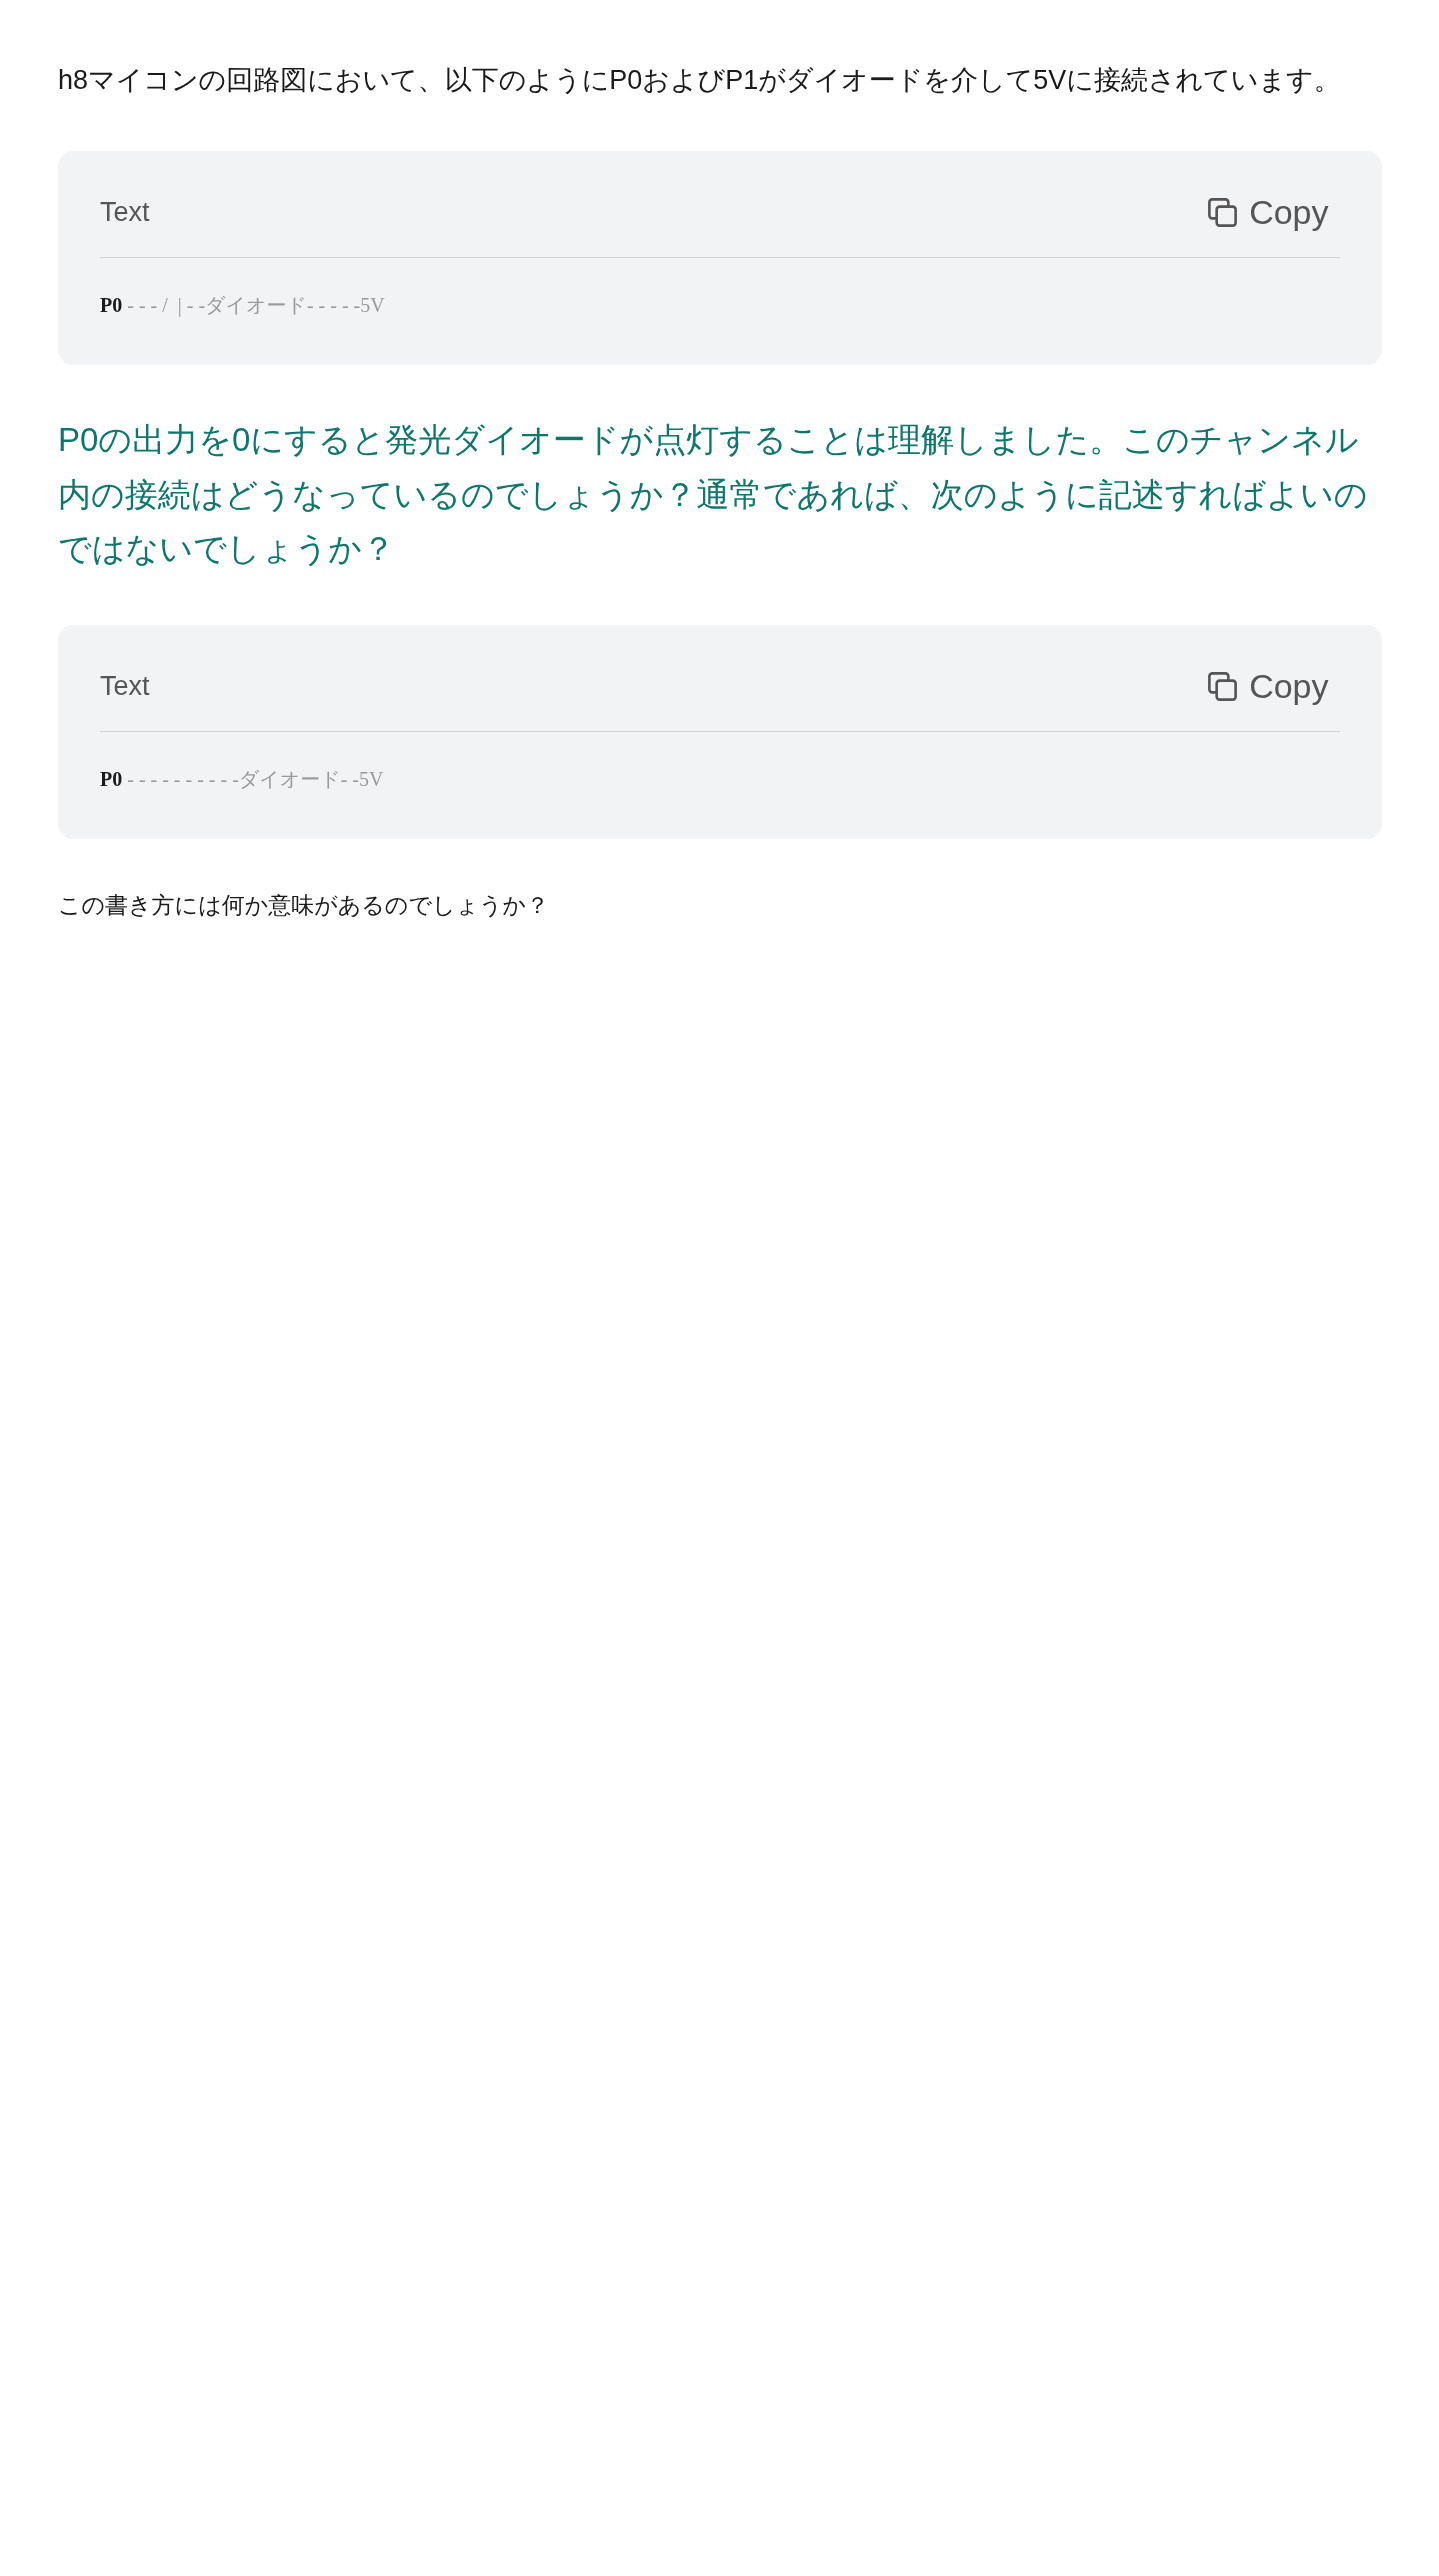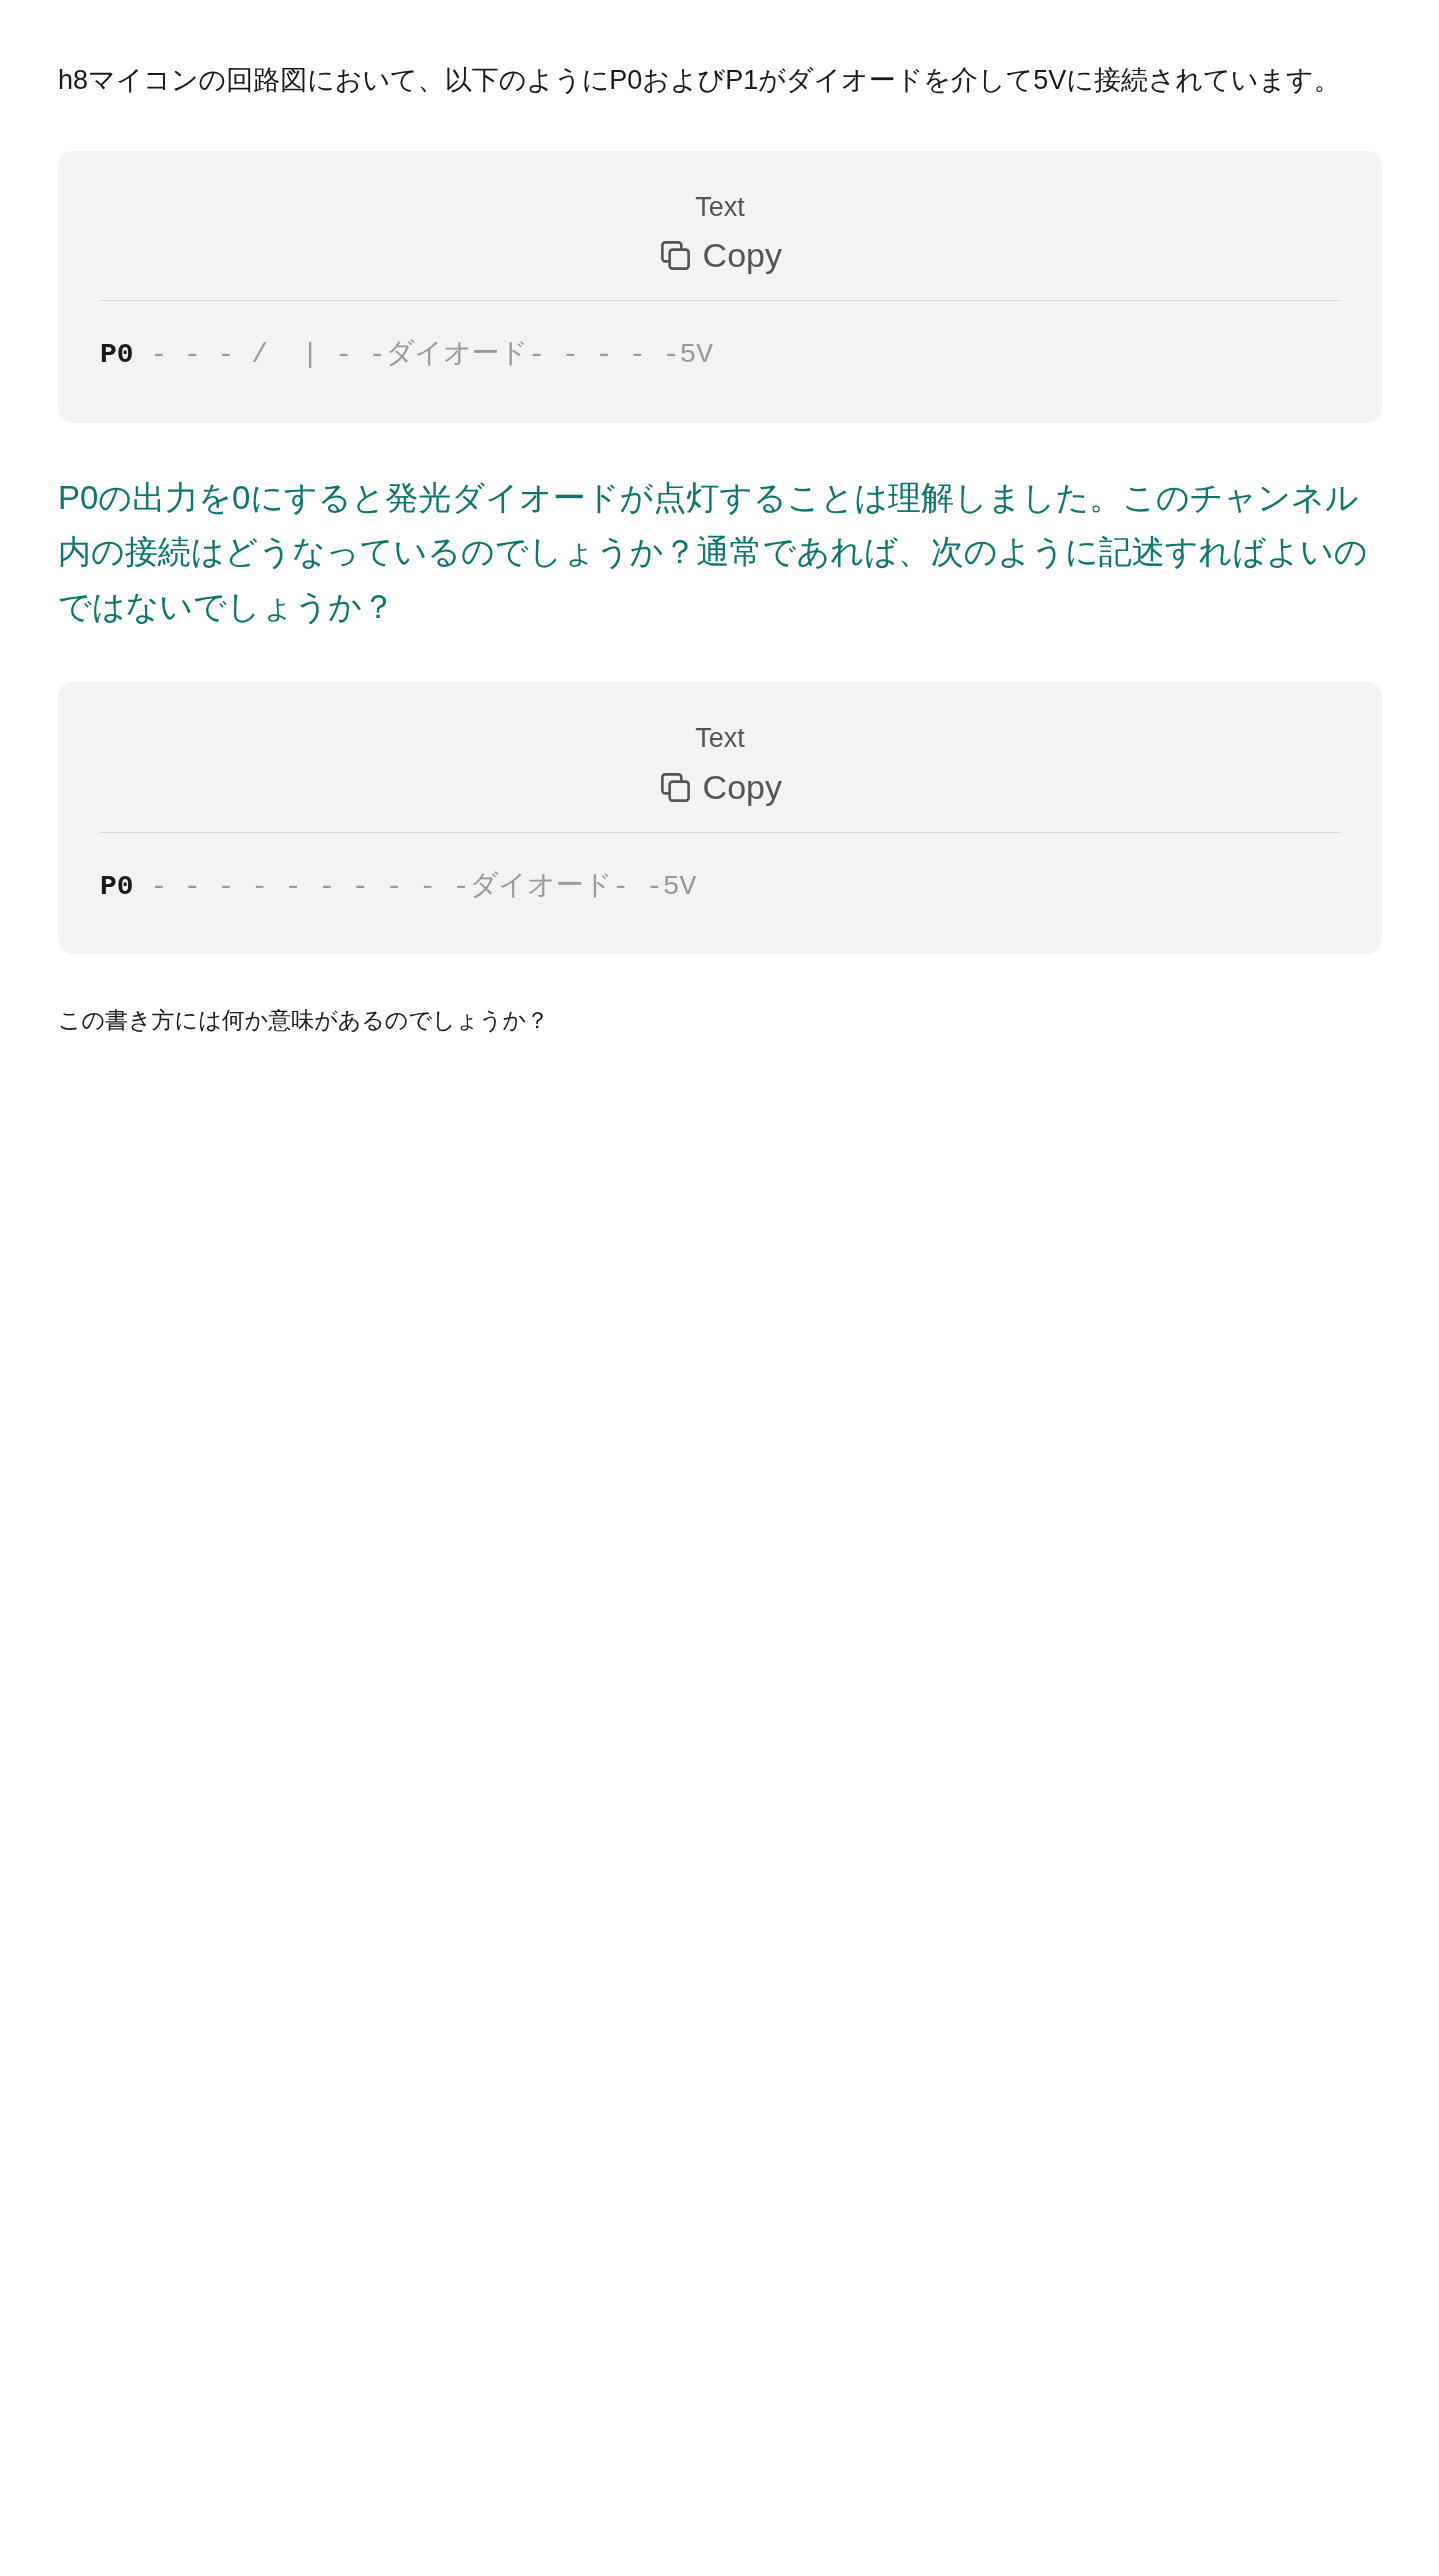--- a/index.html
+++ b/index.html
@@ -31,21 +31,20 @@
       border-radius: 15.4px;
       padding: 35px 42px 42px 42px;
       margin-bottom: 48px;
     }
 
     .code-block-header {
       display: flex;
       justify-content: space-between;
       align-items: center;
       margin-bottom: 17.3px;
-      flex-direction: column;
     }
 
     .code-block-label {
       font-size: 27px;
       font-weight: 500;
       color: #555;
     }
 
     .copy-button {
       display: flex;
@@ -64,22 +63,22 @@
       height: 35px;
     }
 
     .divider {
       border: none;
       border-top: 1.4px solid #d0d2d6;
       margin-bottom: 29px;
     }
 
     .code-content {
-      font-family: Liberation Mono, monospace;
-      font-size: 28px;
+      font-family: Liberation Serif, serif;
+      font-size: 20px;
       line-height: 1.8;
       color: #333;
     }
 
     .code-line {
       display: block;
       white-space: pre;
     }
 
     .code-line .port-label {

